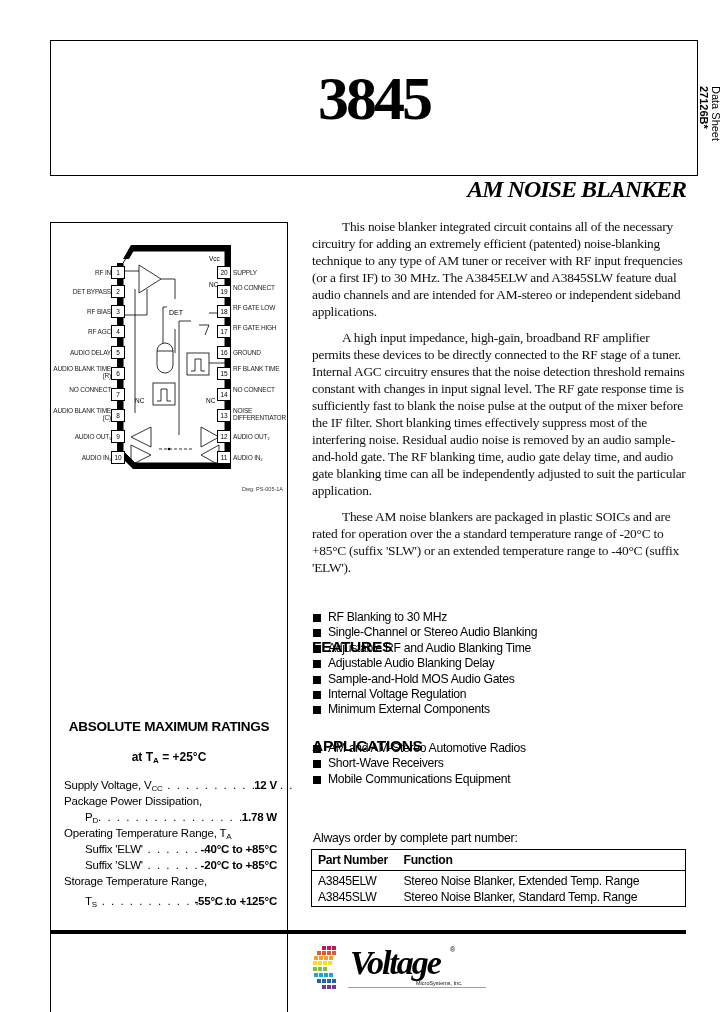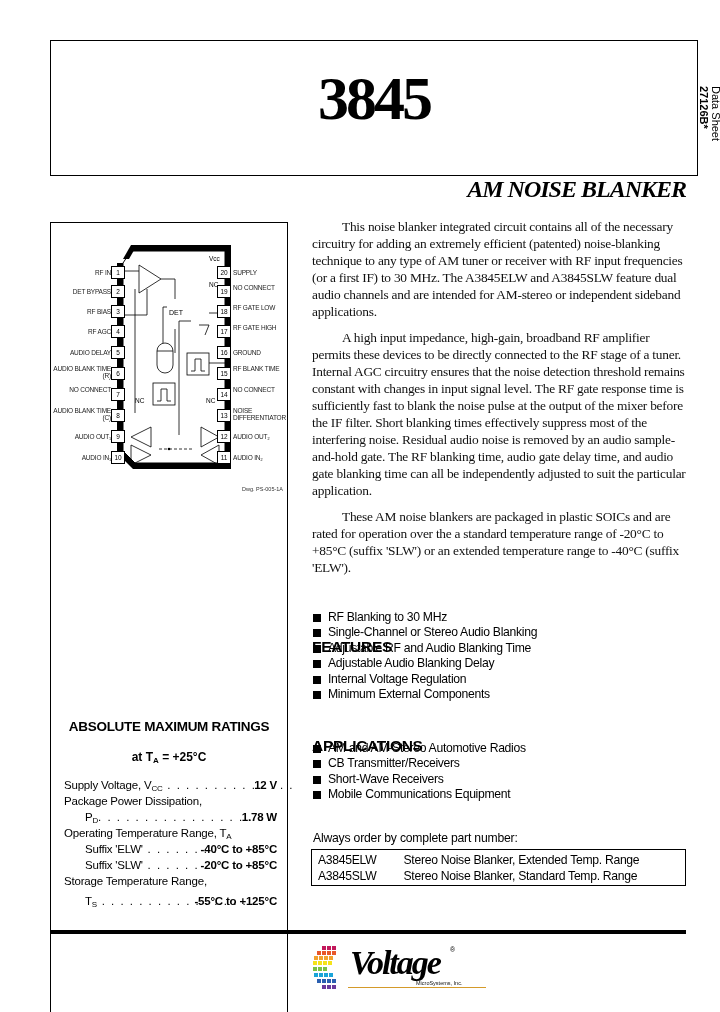--- a/index.html
+++ b/index.html
@@ -228,35 +228,39 @@
   <p>A high input impedance, high-gain, broadband RF amplifier permits these devices to be directly connected to the RF stage of a tuner. Internal AGC circuitry ensures that the noise detection threshold remains constant with changes in input signal level. The RF gate response time is sufficiently fast to blank the noise pulse at the output of the mixer before the IF filter. Short blanking times effectively suppress most of the interfering noise. Residual audio noise is removed by an audio sample-and-hold gate. The RF blanking time, audio gate delay time, and audio gate blanking time can all be independently adjusted to suit the particular application.</p>
   <p>These AM noise blankers are packaged in plastic SOICs and are rated for operation over the a standard temperature range of -20°C to +85°C (suffix 'SLW') or an extended temperature range to -40°C (suffix 'ELW').</p>
 </div>
 
 <div class="section-title" style="top:590px;margin-top:48px;">FEATURES</div>
 <ul class="bullet-list" style="top:610px;">
   <li>RF Blanking to 30 MHz</li>
   <li>Single-Channel or Stereo Audio Blanking</li>
   <li>Adjustable RF and Audio Blanking Time</li>
   <li>Adjustable Audio Blanking Delay</li>
+  <li>Sample-and-Hold MOS Audio Gates</li>
   <li>Internal Voltage Regulation</li>
   <li>Minimum External Components</li>
 </ul>
 
 <div class="section-title" style="top:701px;margin-top:36px;">APPLICATIONS</div>
 <ul class="bullet-list" style="top:741px;">
   <li>AM and AM-Stereo Automotive Radios</li>
-  <li>CB Transmitter/Receivers</li>
   <li>Short-Wave Receivers</li>
   <li>Mobile Communications Equipment</li>
 </ul>
 
 <div class="order-note">Always order by complete part number:</div>
 <table class="part-table">
   <tbody>
+      <tr>
+    <th class="col1">Part Number</th>
+    <th class="col2">Function</th>
+  </tr>
   <tr class="first">
     <td class="col1">A3845ELW</td>
     <td class="col2">Stereo Noise Blanker, Extended Temp. Range</td>
   </tr>
   <tr>
     <td class="col1">A3845SLW</td>
     <td class="col2">Stereo Noise Blanker, Standard Temp. Range</td>
   </tr>
 </tbody>
   </table>

